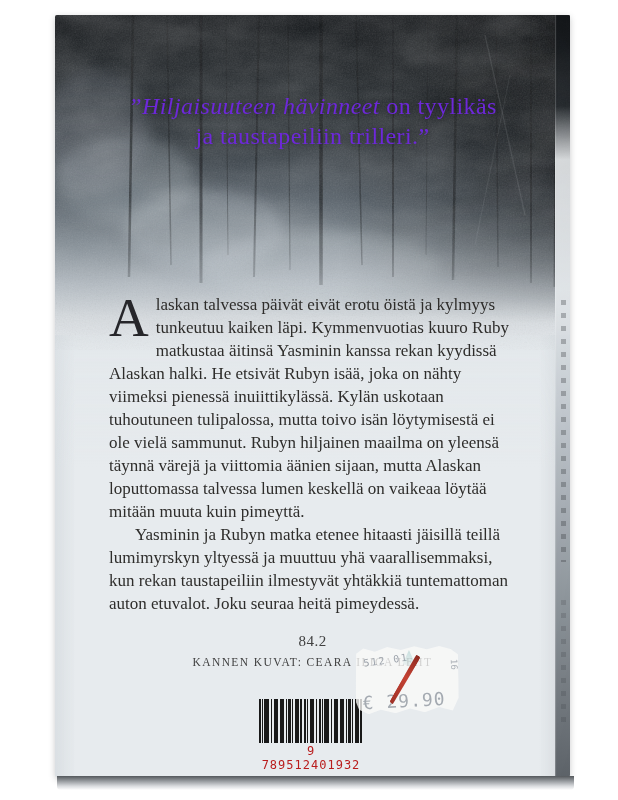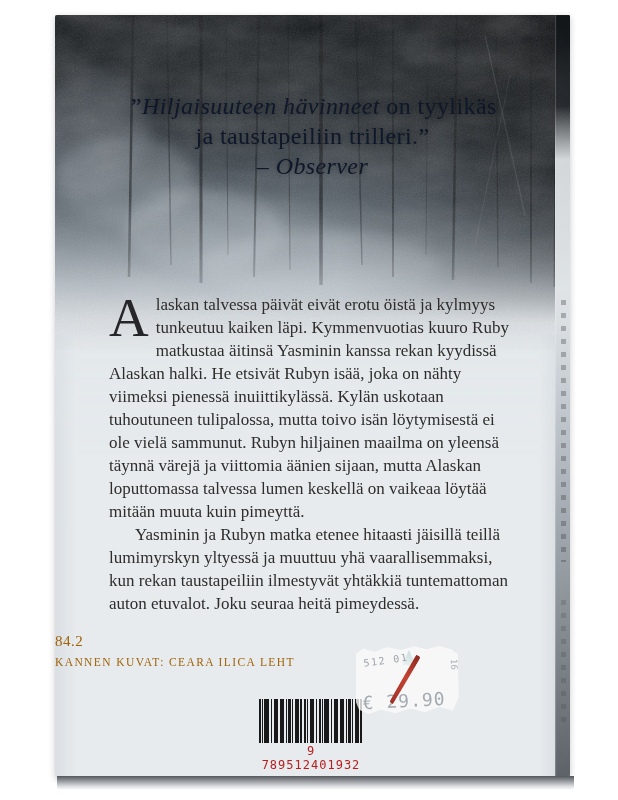--- a/index.html
+++ b/index.html
@@ -31,33 +31,33 @@
       rgba(132,139,145,.95) 79%,
       rgba(88,94,100,.97) 100%);
     box-shadow:inset 1px 0 1px rgba(255,255,255,.22);}
   .spine-frag{position:absolute;right:4px;width:5px;
     background:repeating-linear-gradient(180deg,rgba(42,46,51,.55) 0 5px,rgba(42,46,51,0) 5px 13px);}
   .spine-frag.a{top:285px;height:262px;opacity:.55;}
   .spine-frag.b{top:585px;height:125px;opacity:.32;}
 
   
   .quote{position:absolute;left:0;top:76px;width:100%;text-align:center;
-    color:#0f172a;font-size:24px;line-height:30px;letter-spacing:.4px;
+    color:#6d28d9;font-size:24px;line-height:30px;letter-spacing:.4px;
     text-shadow:0 0 7px rgba(0,0,0,.45);}
   .quote .it{font-style:italic;}
 
   
   .synopsis{position:absolute;left:54px;top:278px;width:406px;
     color:#2e2d2b;font-size:17px;line-height:23px;}
   .dropcap{float:left;font-size:55px;line-height:44px;padding:3px 7px 0 0;color:#26262a;}
   .synopsis p{margin:0;}
   .synopsis p + p{text-indent:26px;}
 
   
-  .imprint{position:absolute;left:0;top:618px;width:100%;text-align:left;color:#a16207;}
+  .imprint{position:absolute;left:0;top:618px;width:100%;text-align:center;color:#404040;}
   .imprint .cls{font-size:15px;margin-bottom:6px;letter-spacing:.5px;}
   .imprint .isbn{font-size:15px;letter-spacing:.6px;margin-bottom:8px;}
   .imprint .credit{font-size:11.5px;letter-spacing:1.4px;}
 
   
   .barcode{position:absolute;left:200px;top:684px;width:112px;text-align:center;}
   .bars{height:44px;margin:0 4px;
     background-image:
       repeating-linear-gradient(90deg,#191919 0 1px,rgba(0,0,0,0) 1px 3px),
       repeating-linear-gradient(90deg,#191919 0 2px,rgba(0,0,0,0) 2px 7.5px),
@@ -169,21 +169,20 @@
       <line x1="455" y1="60" x2="420" y2="230" stroke="#e8edf0" stroke-width="1" opacity=".08"></line>
     </svg>
 
     <div class="cover-body-tint"></div>
 
     <div class="quote">
       <div>
         <span class="it">”Hiljaisuuteen hävinneet</span><span> on tyylikäs</span>
       </div>
       <div>ja taustapeiliin trilleri.”</div>
-      <div class="it">– Observer</div>
     </div>
 
     <div class="synopsis">
       <p><span class="dropcap">A</span><span>laskan talvessa päivät eivät erotu öistä ja kylmyys tunkeutuu kaiken läpi. Kymmenvuotias kuuro Ruby matkustaa äitinsä Yasminin kanssa rekan kyydissä Alaskan halki. He etsivät Rubyn isää, joka on nähty viimeksi pienessä inuiittikylässä. Kylän uskotaan tuhoutuneen tulipalossa, mutta toivo isän löytymisestä ei ole vielä sammunut. Rubyn hiljainen maailma on yleensä täynnä värejä ja viittomia äänien sijaan, mutta Alaskan loputtomassa talvessa lumen keskellä on vaikeaa löytää mitään muuta kuin pimeyttä.</span></p>
       <p>Yasminin ja Rubyn matka etenee hitaasti jäisillä teillä lumimyrskyn yltyessä ja muuttuu yhä vaarallisemmaksi, kun rekan taustapeiliin ilmestyvät yhtäkkiä tuntemattoman auton etuvalot. Joku seuraa heitä pimeydessä.</p>
     </div>
 
     <div class="imprint">
       <div class="cls">84.2</div>
       <div class="credit"><span>KANNEN KUVAT: CEARA I</span><span>LICA LEHT</span></div>

